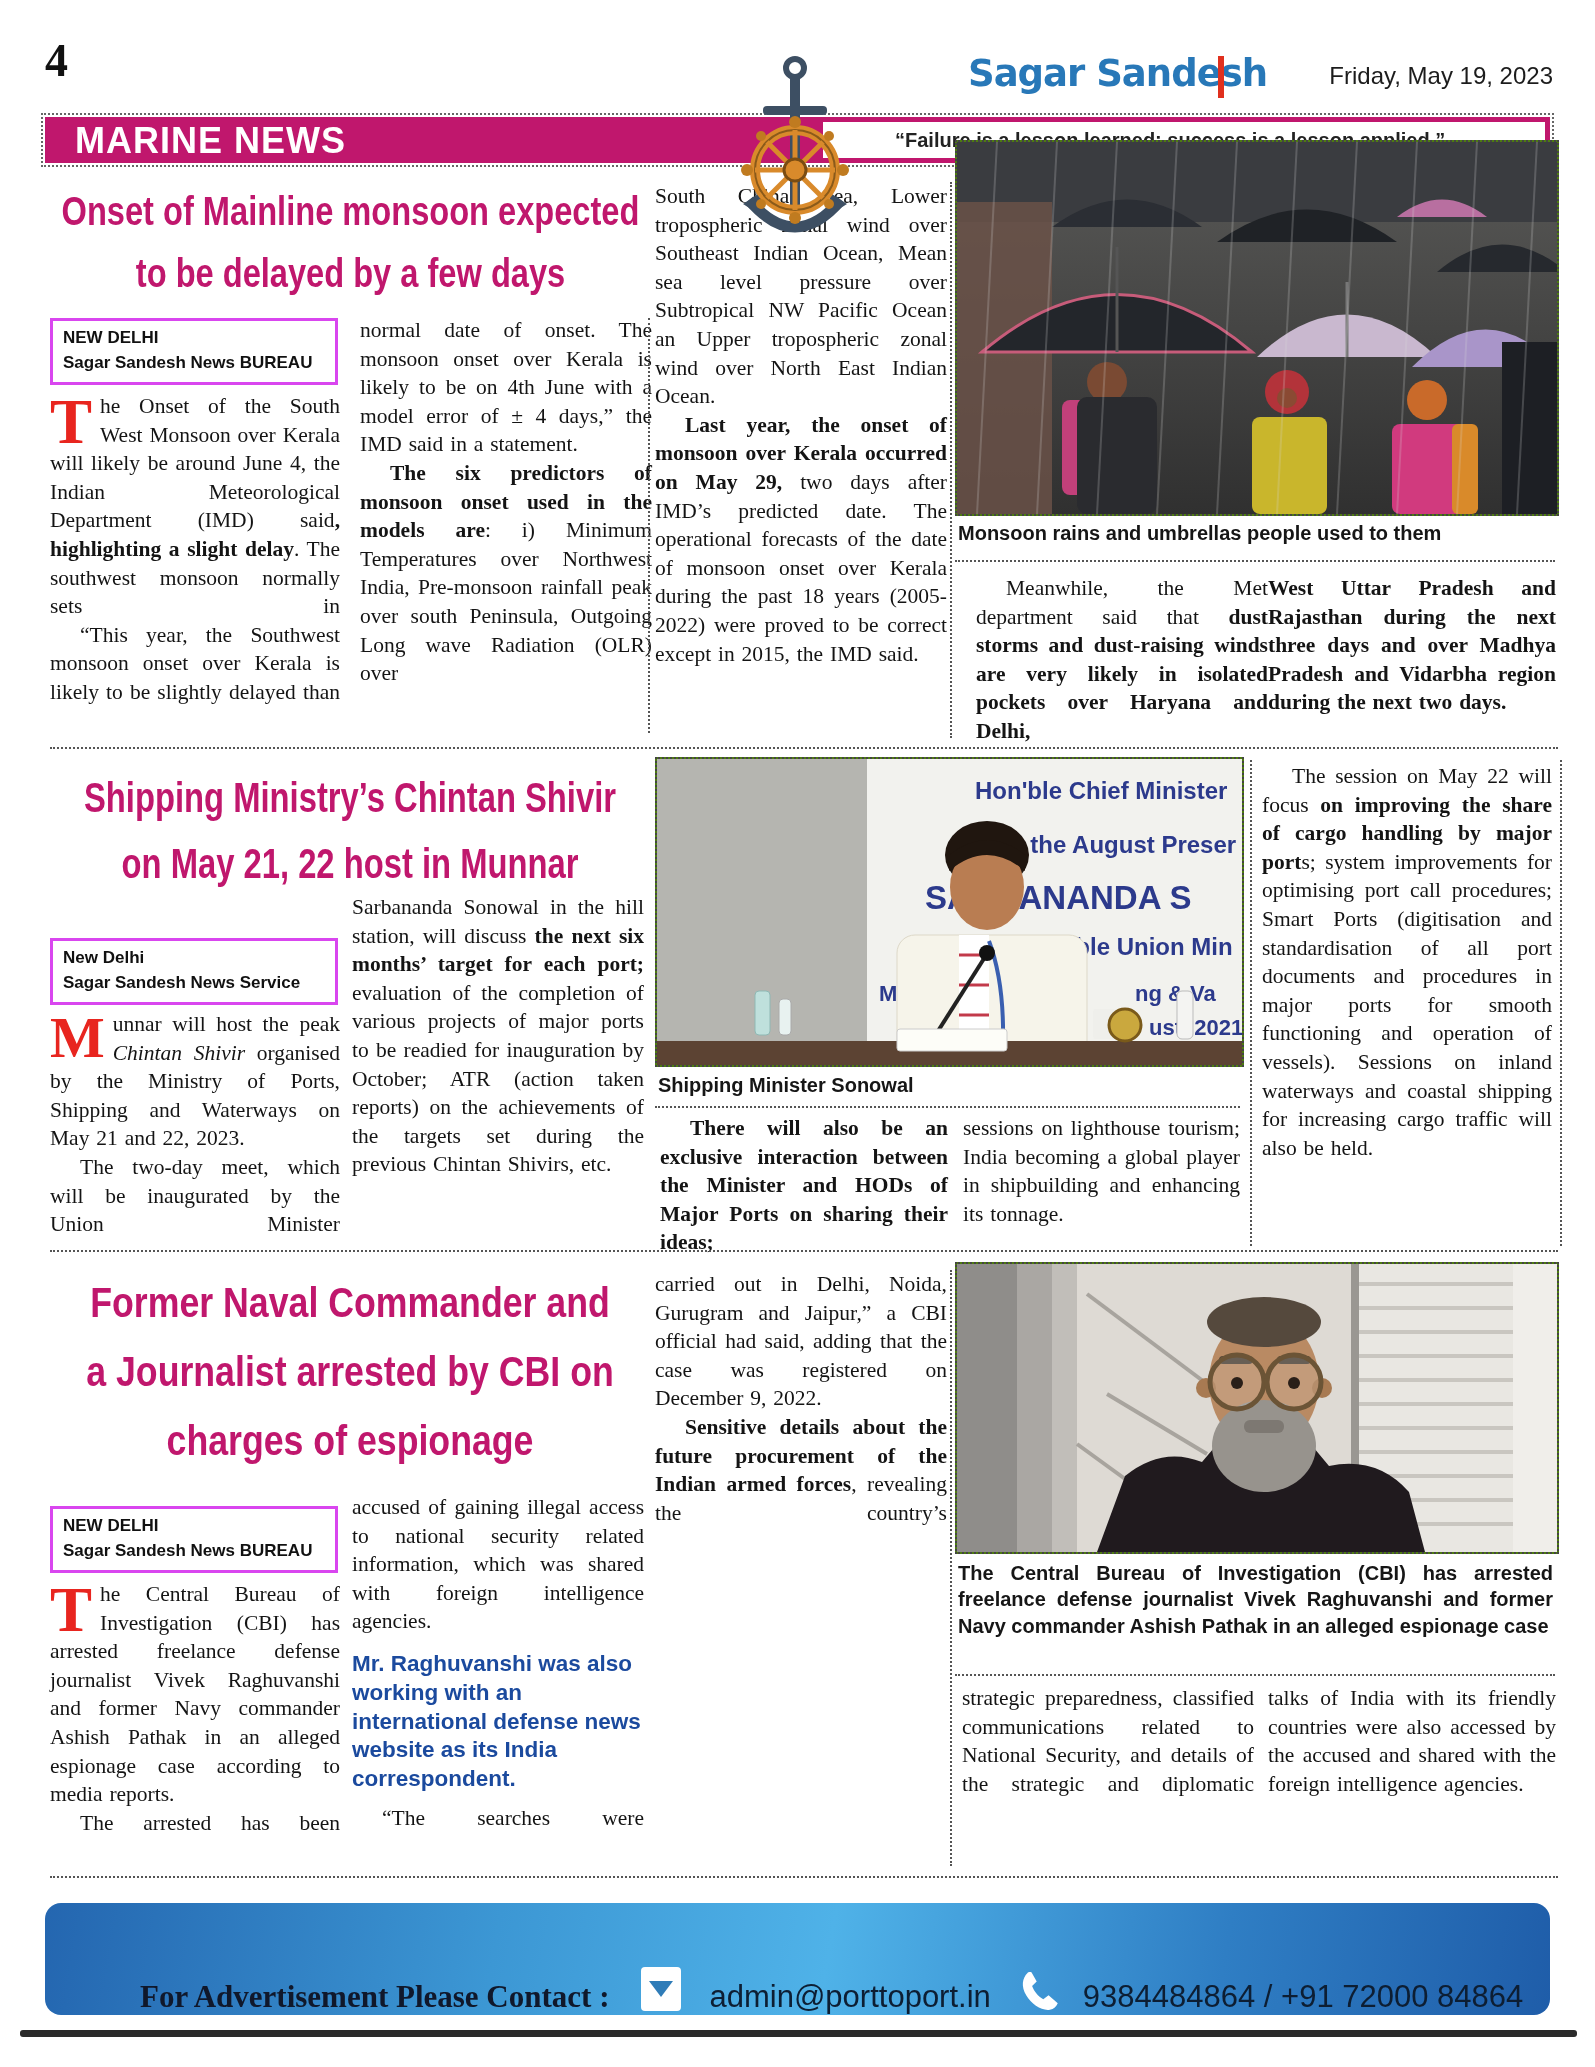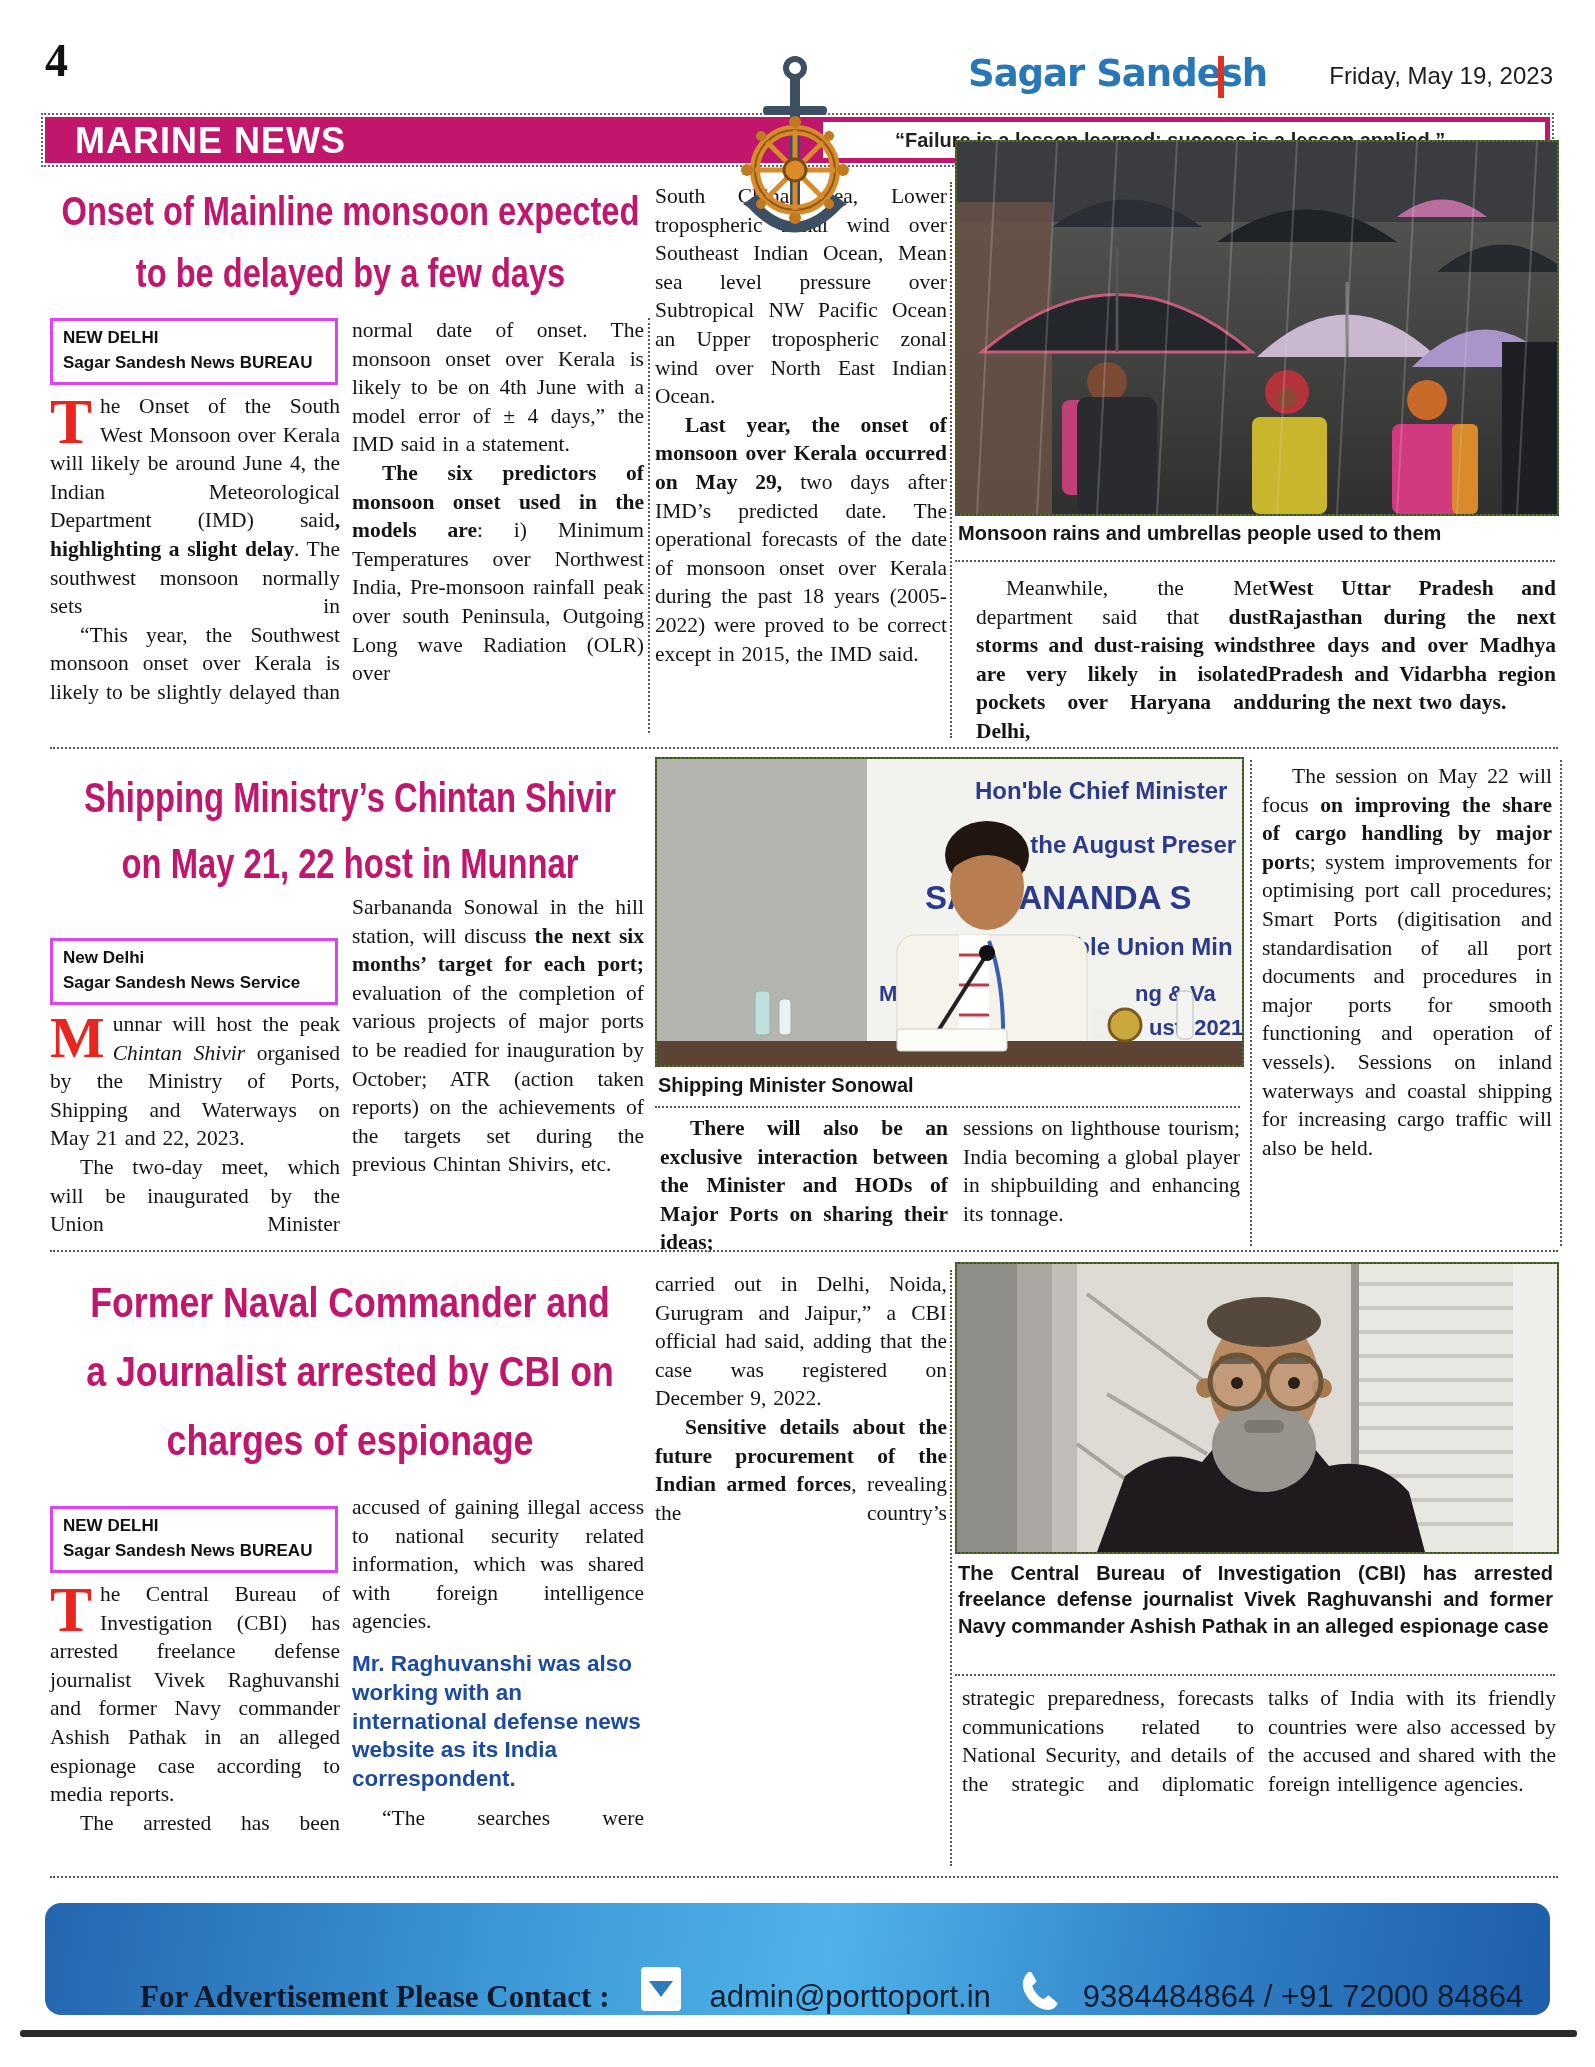--- a/index.html
+++ b/index.html
@@ -104,21 +104,21 @@
   <div class="byline" style="left:50px;top:318px;width:262px;">
     <div>NEW DELHI</div>
     <div>Sagar Sandesh News BUREAU</div>
   </div>
 
   <div class="col" style="left:50px;top:392px;width:290px;">
     <p class="spread"><span class="dropcap">T</span><span>he Onset of the South West Monsoon over Kerala will likely be around June 4, the Indian Meteorological Department (IMD) said</span><b>, highlighting a slight delay</b><span>. The southwest monsoon normally sets in</span></p>
     <p class="indent spread"><span>“This year, the Southwest monsoon onset over Kerala is likely to be slightly delayed than</span></p>
   </div>
 
-  <div class="col" style="left:352px;top:316px;width:292px;">
+  <div class="col" style="left:360px;top:316px;width:292px;">
     <p><span>normal date of onset. The monsoon onset over Kerala is likely to be on 4th June with a model error of ± 4 days,” the IMD said in a statement.</span></p>
     <p class="indent spread"><b>The six predictors of monsoon onset used in the models are</b><span>: i) Minimum Temperatures over Northwest India, Pre-monsoon rainfall peak over south Peninsula, Outgoing Long wave Radiation (OLR) over</span></p>
   </div>
 
   <div class="col" style="left:655px;top:182px;width:292px;">
     <p><span>South China Sea, Lower tropospheric zonal wind over Southeast Indian Ocean, Mean sea level pressure over Subtropical NW Pacific Ocean an Upper tropospheric zonal wind over North East Indian Ocean.</span></p>
     <p class="indent"><b>Last year, the onset of monsoon over Kerala occurred on May 29,</b><span> two days after IMD’s predicted date. The operational forecasts of the date of monsoon onset over Kerala during the past 18 years (2005-2022) were proved to be correct except in 2015, the IMD said.</span></p>
   </div>
 
   <div class="photo" style="left:955px;top:140px;width:600px;height:372px;">
@@ -335,21 +335,21 @@
         <line x1="305" y1="112" x2="312" y2="112" stroke="#6b5436" stroke-width="5"></line>
         <circle cx="280" cy="119" r="6" fill="#2a1f18"></circle>
           <circle cx="337" cy="119" r="6" fill="#2a1f18"></circle>
       </g>
     </svg>
   </div>
   <div class="caption caption-just" style="left:958px;top:1560px;width:595px;">The Central Bureau of Investigation (CBI) has arrested freelance defense journalist Vivek Raghuvanshi and former Navy commander Ashish Pathak in an alleged espionage case</div>
   <div class="dotted-h" style="left:955px;top:1674px;width:600px;"></div>
 
   <div class="col" style="left:962px;top:1684px;width:292px;">
-    <p class="spread"><span>strategic preparedness, forecasts communications related to National Security, and details of the strategic and diplomatic</span></p>
+    <p class="spread"><span>strategic preparedness, classified communications related to National Security, and details of the strategic and diplomatic</span></p>
   </div>
   <div class="col" style="left:1268px;top:1684px;width:288px;">
     <p><span>talks of India with its friendly countries were also accessed by the accused and shared with the foreign intelligence agencies.</span></p>
   </div>
 
   <div class="dotted-v" style="left:950px;top:1270px;height:596px;"></div>
   <div class="dotted-h" style="left:50px;top:1876px;width:1508px;"></div>
 
   <div class="adbar">
     <span class="ad-label">For Advertisement Please Contact :</span>

